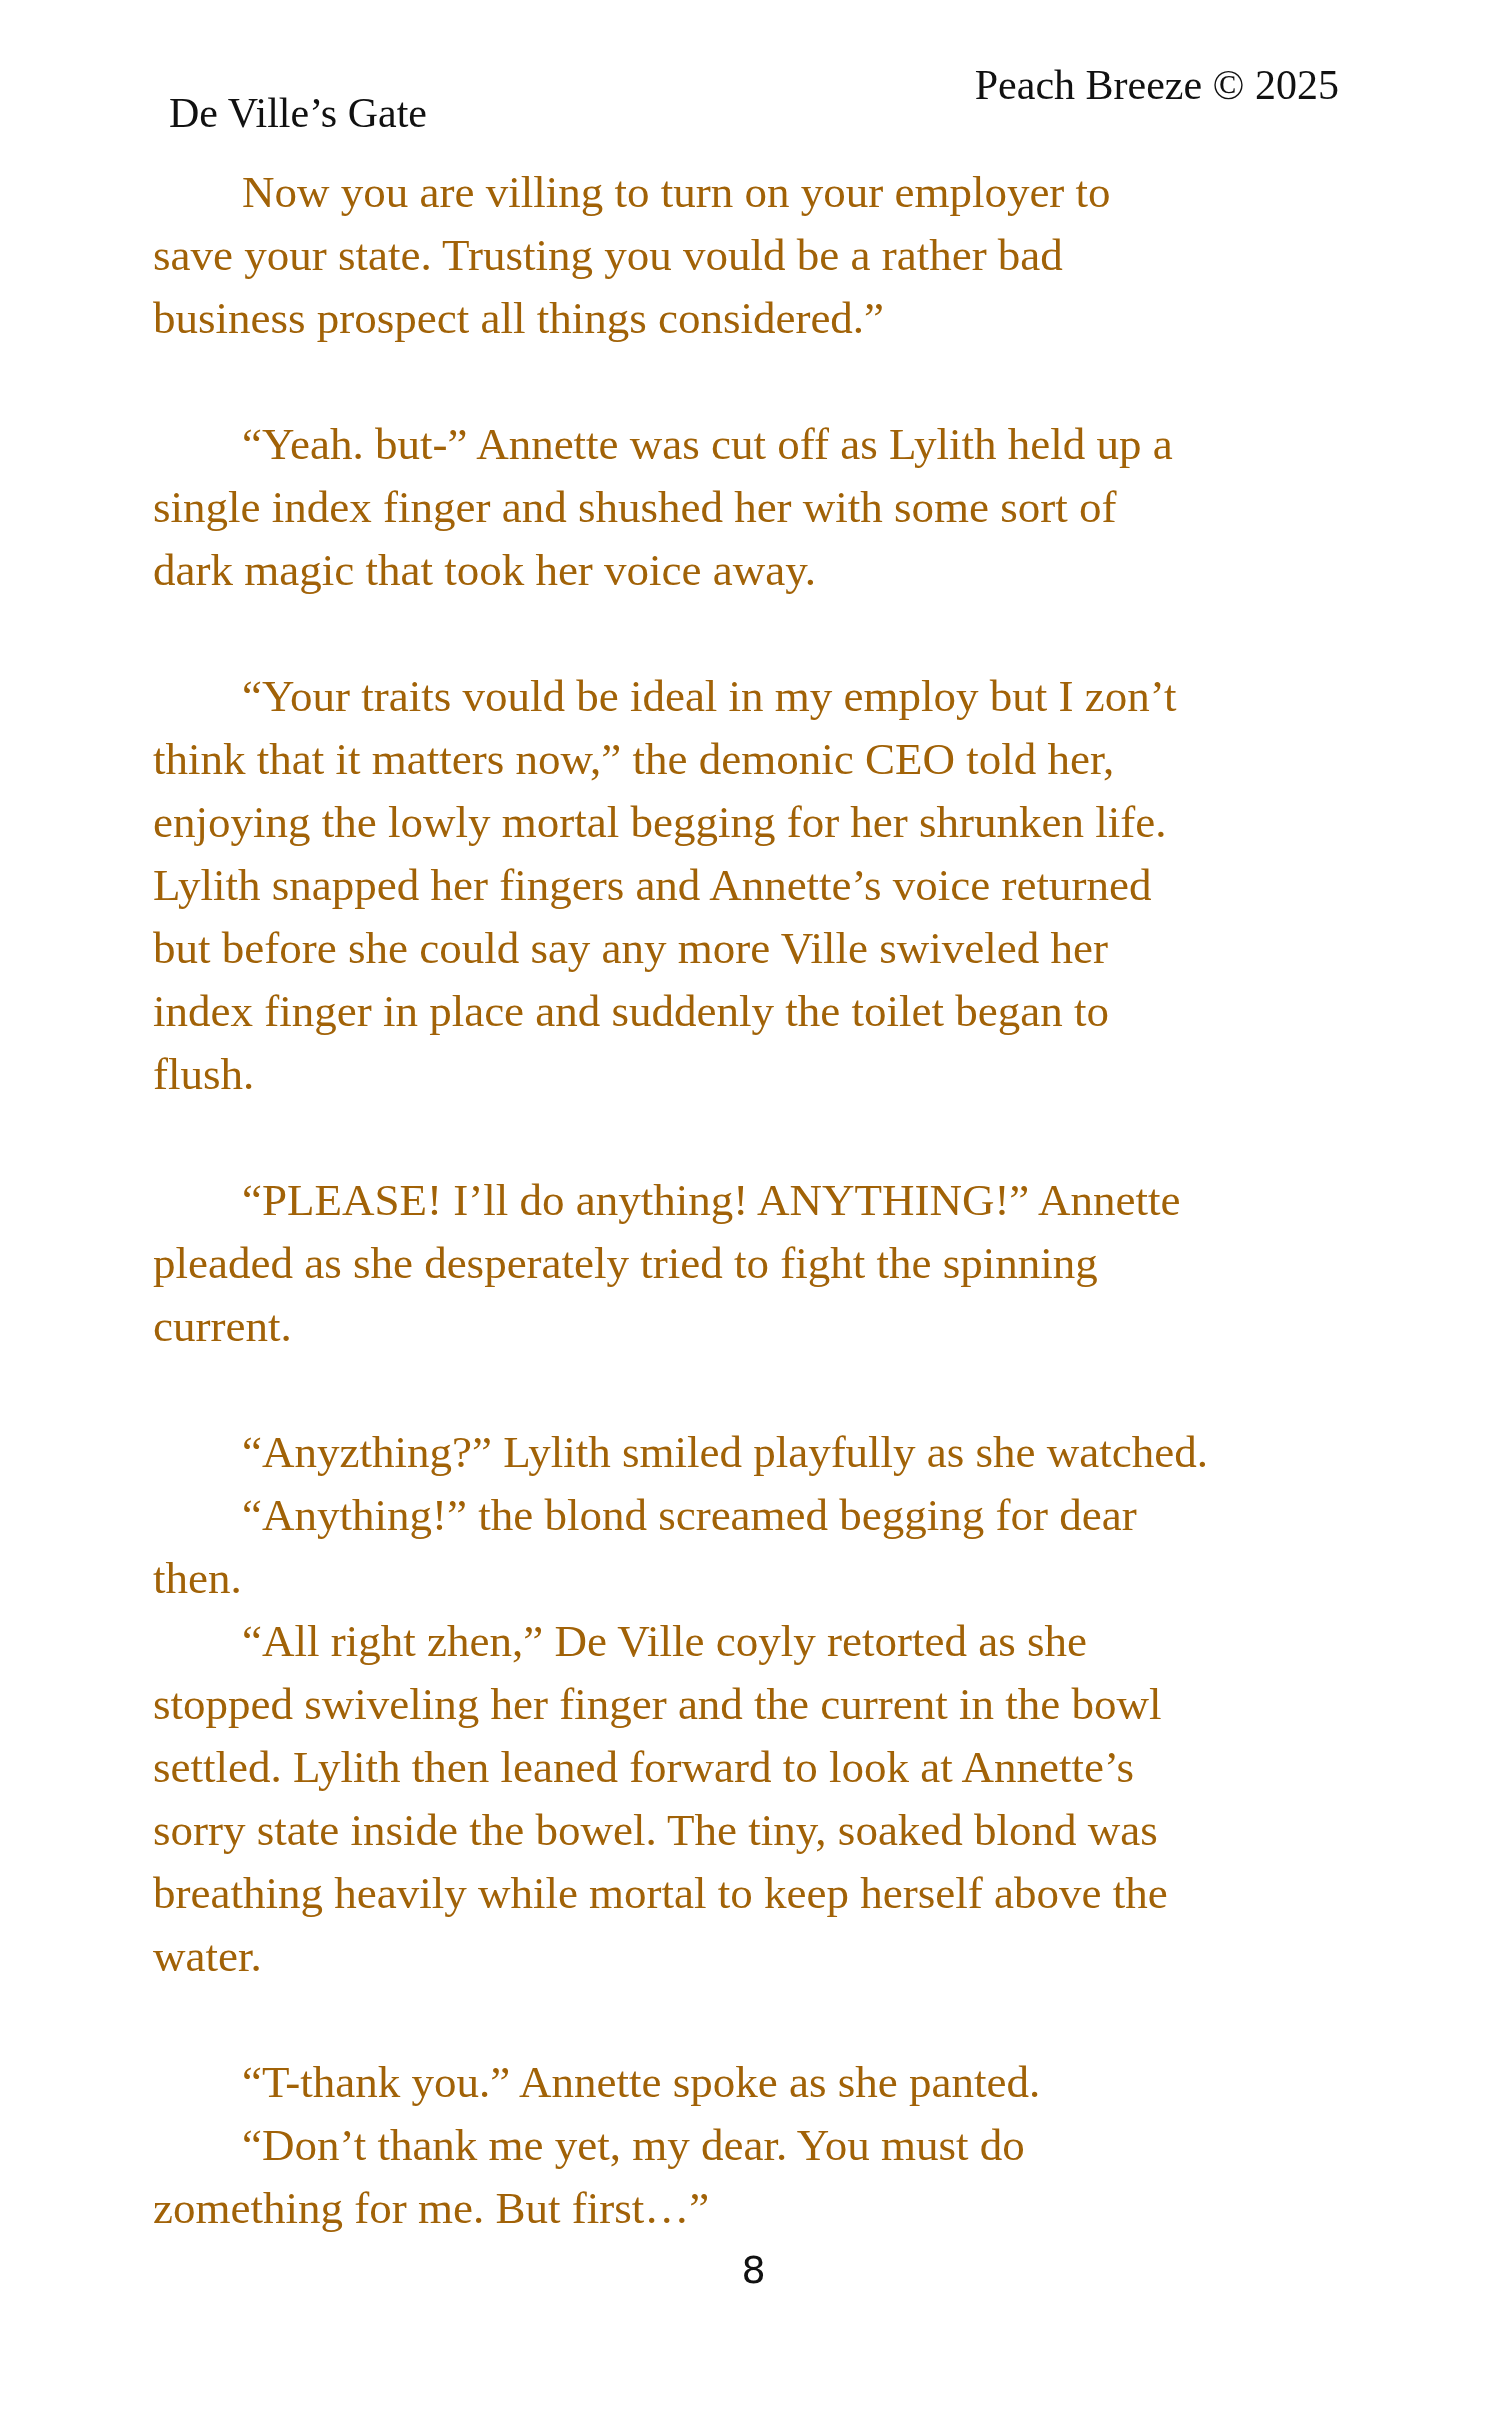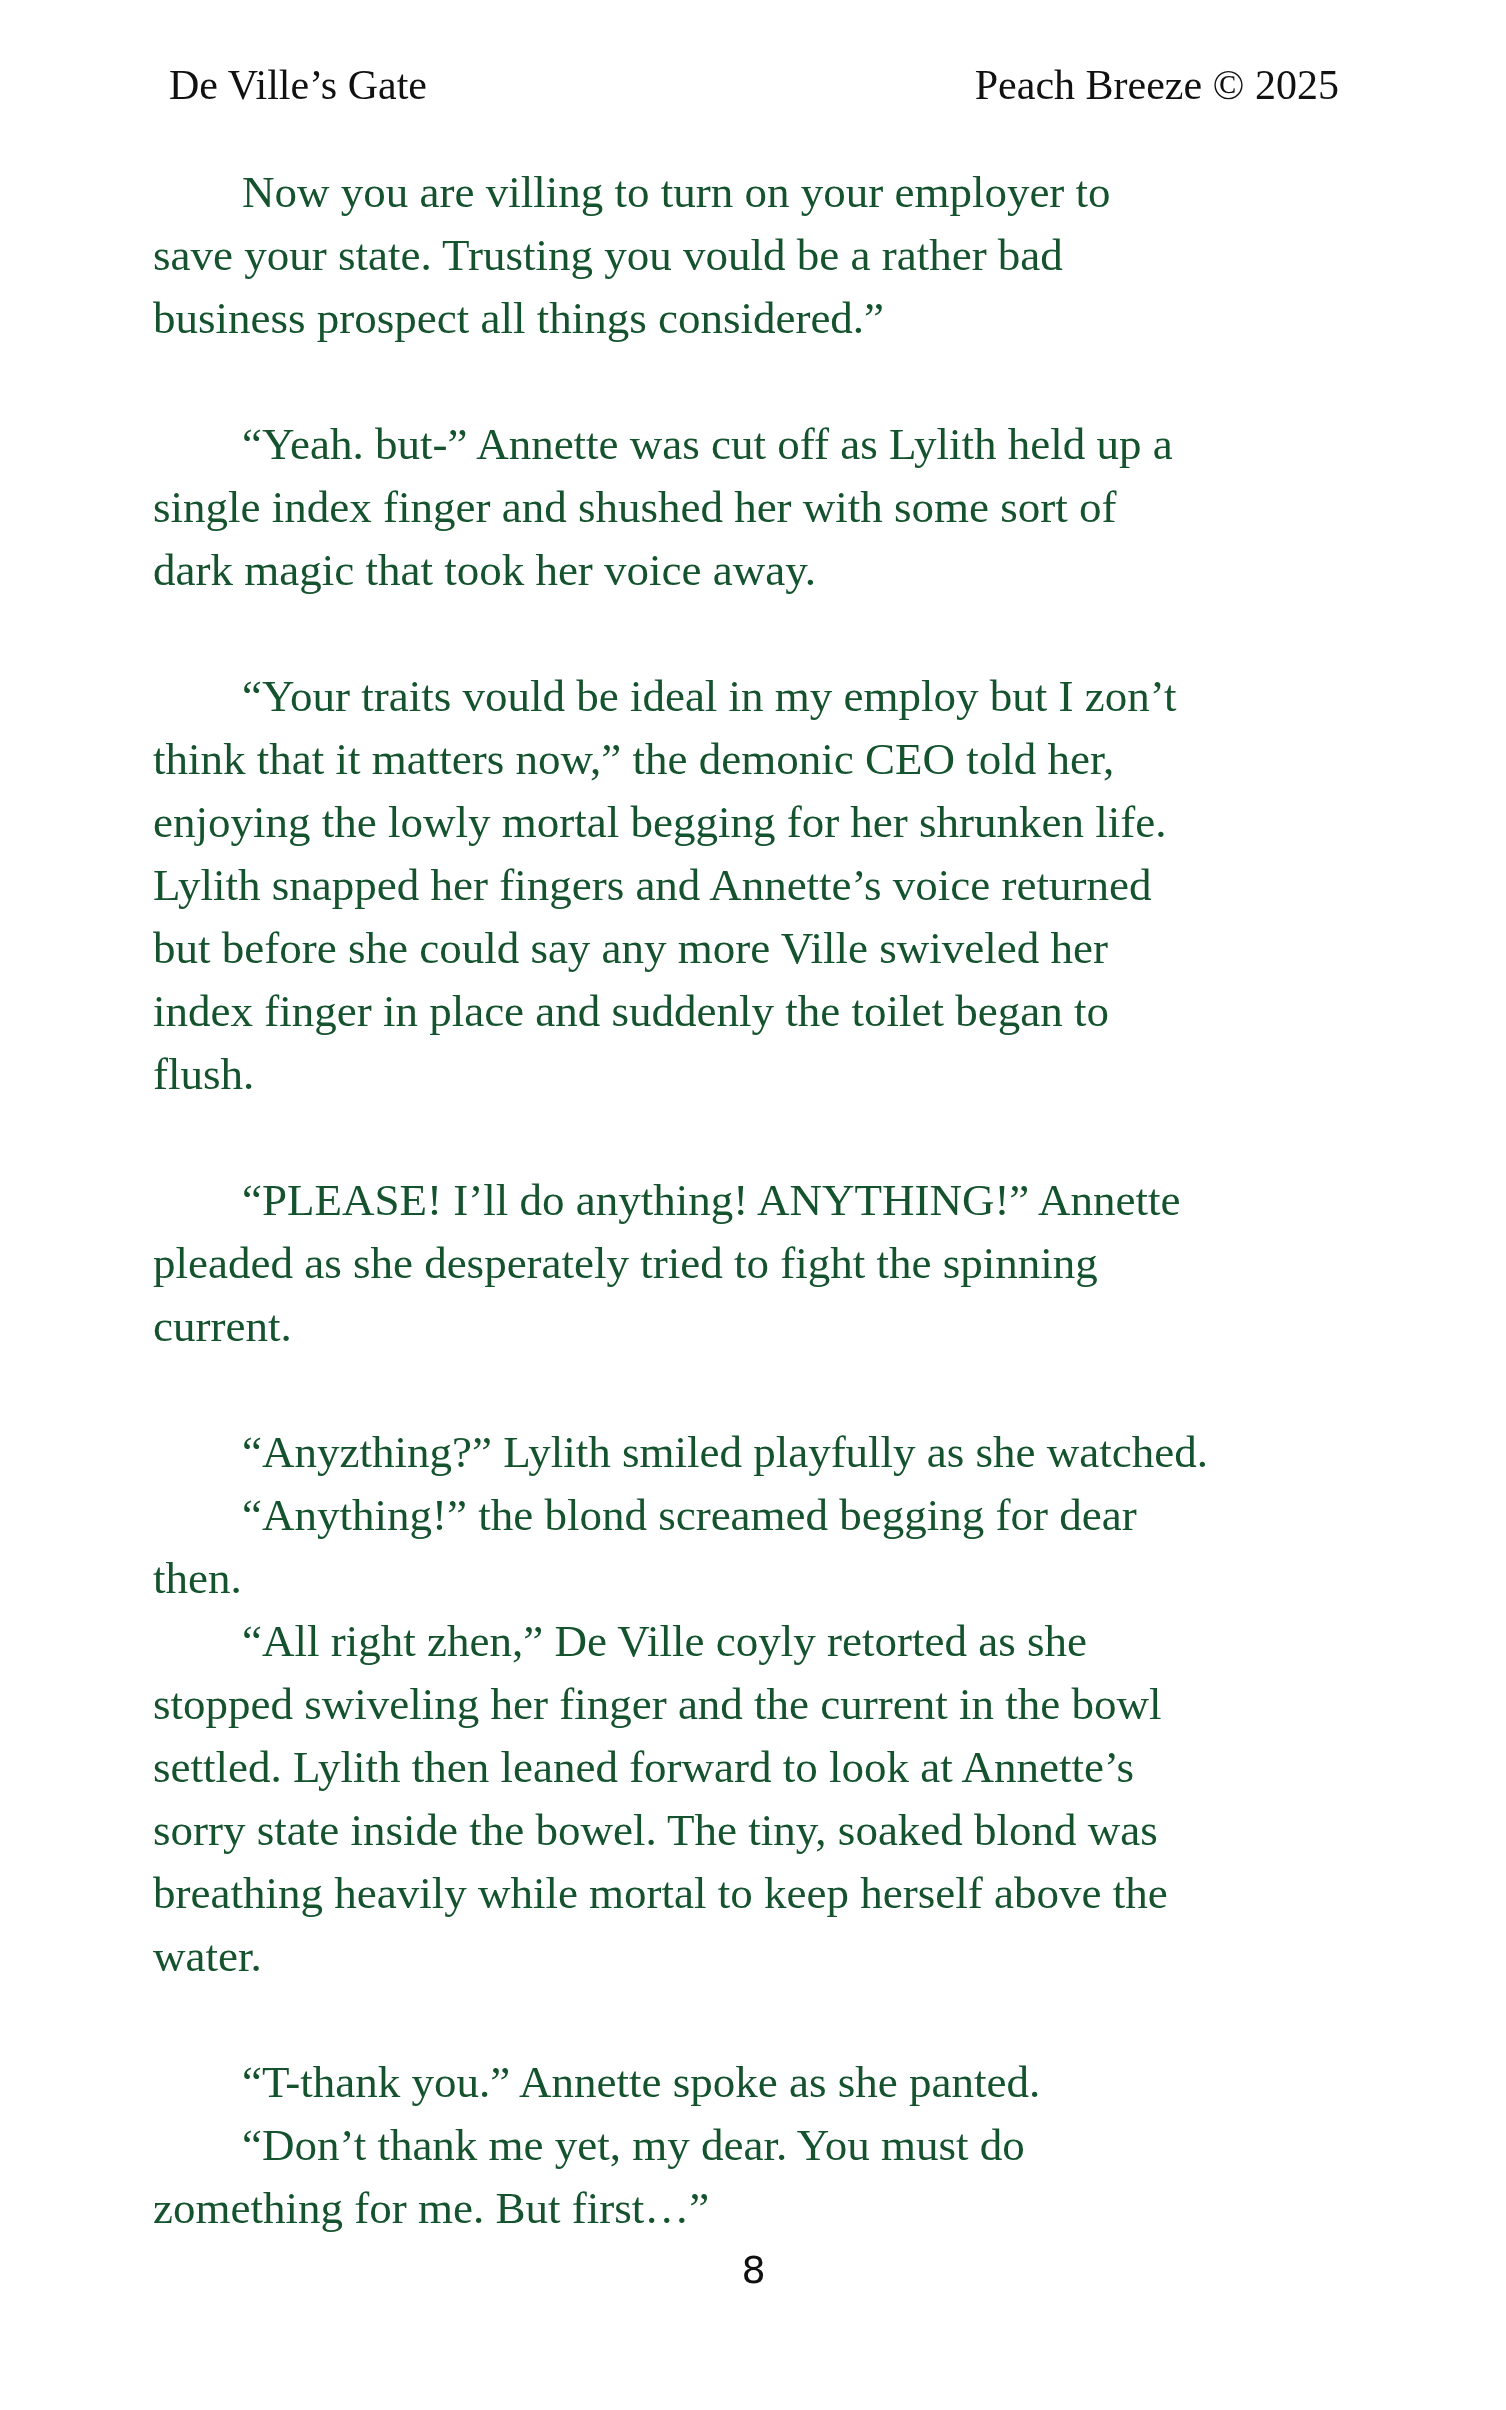--- a/index.html
+++ b/index.html
@@ -1,21 +1,21 @@
 <!DOCTYPE html>
 <html style="font-size:15px"><head>
 <meta charset="utf-8">
 <style>
   html, body { margin:0; padding:0; background:#ffffff; }
   body { width:1507px; height:2411px; position:relative; overflow:hidden; }
   .page { position:absolute; left:0; top:0; width:1507px; height:2411px; background:#fff; color:#111; }
   .hdr { position:absolute; top:64px; font-family:"Liberation Serif", serif; font-size:42px; color:#111; white-space:nowrap; line-height:1; }
-  .hdr-left { left:169px; }
+  .hdr-left { left:169px;margin-top:28px; }
   .hdr-right { right:168px;margin-left:48px; }
-  .body { position:absolute; left:153px; top:161px; width:1224px; font-family:"Liberation Serif", serif; font-size:45px; color:#14532d; }
+  .body { position:absolute; left:153px; top:161px; width:1224px; font-family:"Liberation Serif", serif; font-size:45px; color:#a16207; }
   .ln { height:63px; line-height:63px; white-space:nowrap; }
   .ln.indent { padding-left:89px; }
   .pg { position:absolute; left:0; width:1507px; top:2250px; text-align:center; font-family:"DejaVu Sans", sans-serif; font-size:38px; color:#111; line-height:1.1; }
 </style>
 </head>
 <body>
 
 <div class="page">
   <div class="hdr hdr-left">De Ville’s Gate</div>
   <div class="hdr hdr-right">Peach Breeze © 2025</div>

